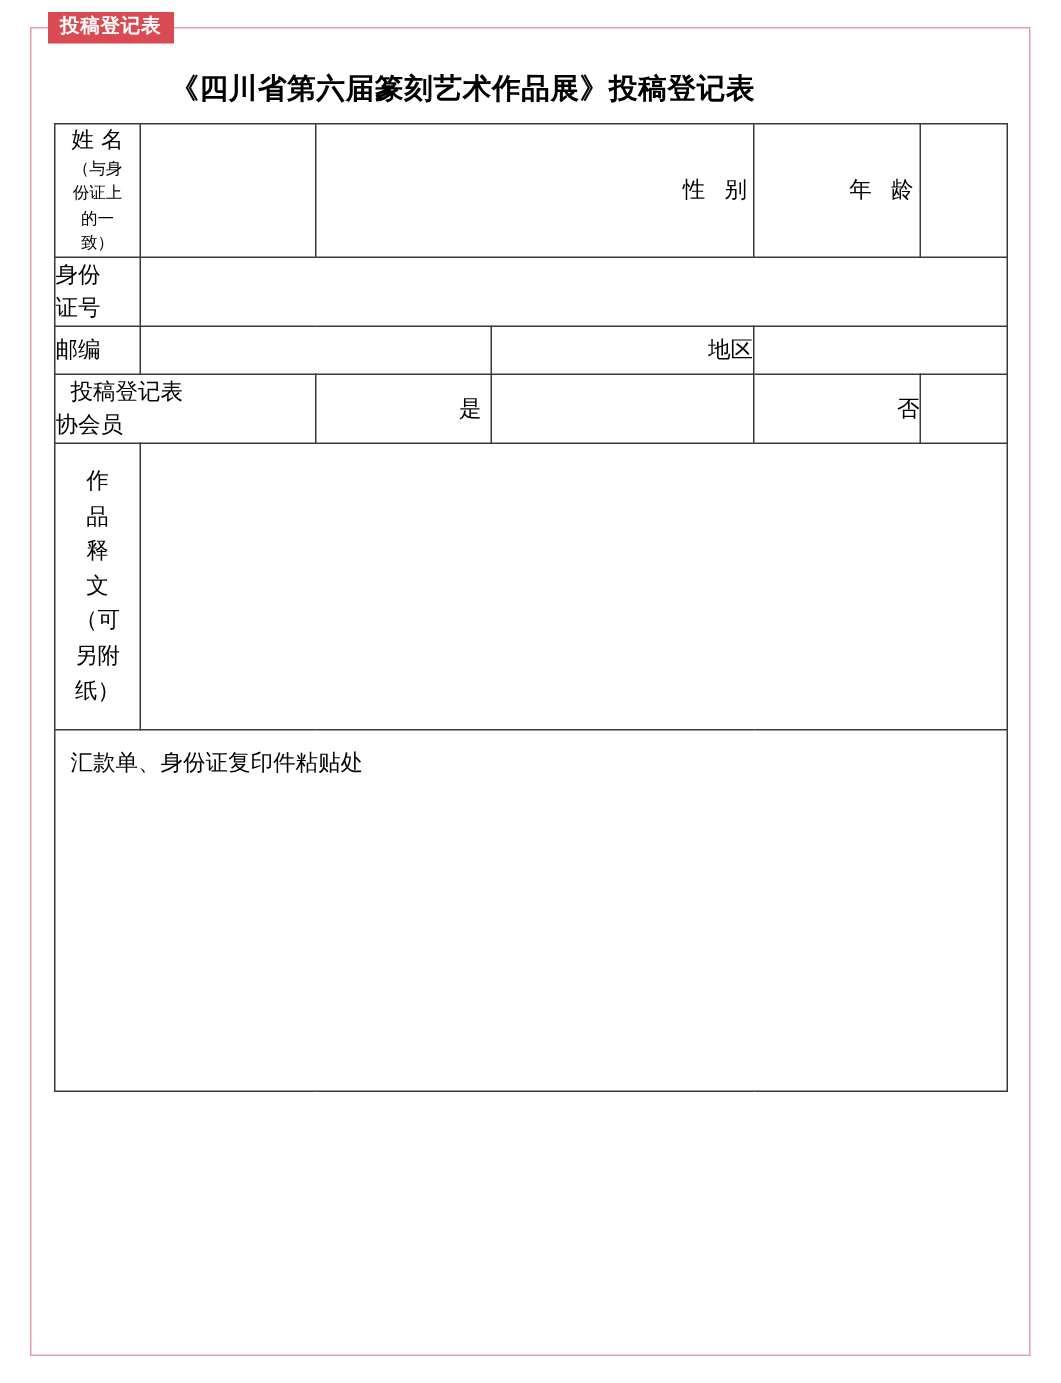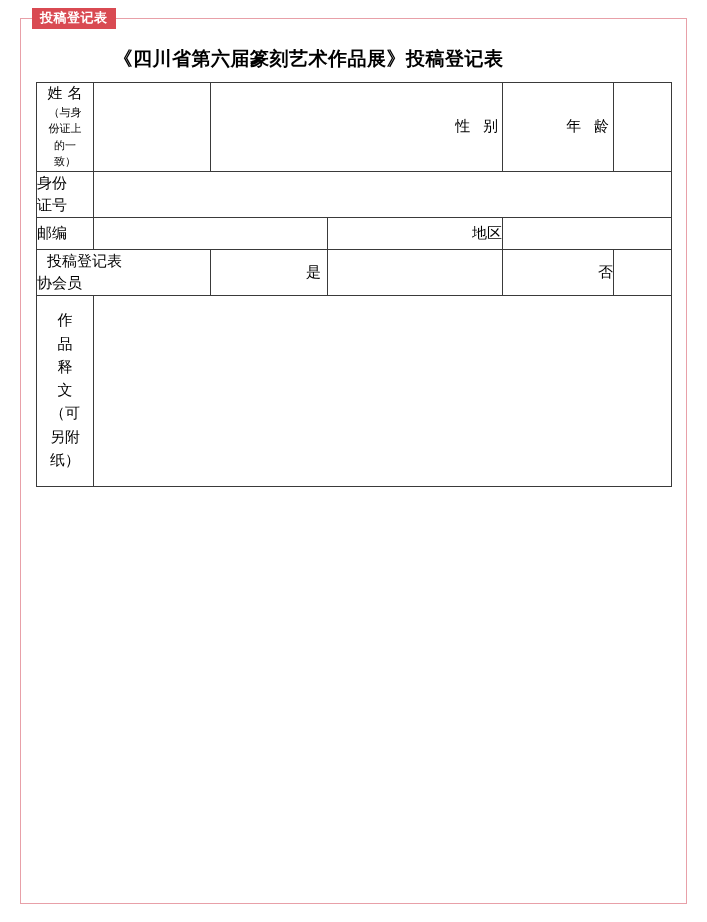--- a/index.html
+++ b/index.html
@@ -201,16 +201,21 @@
         <div>品</div>
         <div>释</div>
         <div>文</div>
         <div>（可</div>
         <div>另附</div>
         <div>纸）</div>
       </td>
       <td colspan="5" style="vertical-align:top"></td>
     </tr>
 
+    <tr>
+      <td class="paste-area" colspan="6">
+        <span class="paste-text">汇款单、身份证复印件粘贴处</span>
+      </td>
+    </tr>
   </tbody>
     </table>
 
 </div>
 
 </body></html>

